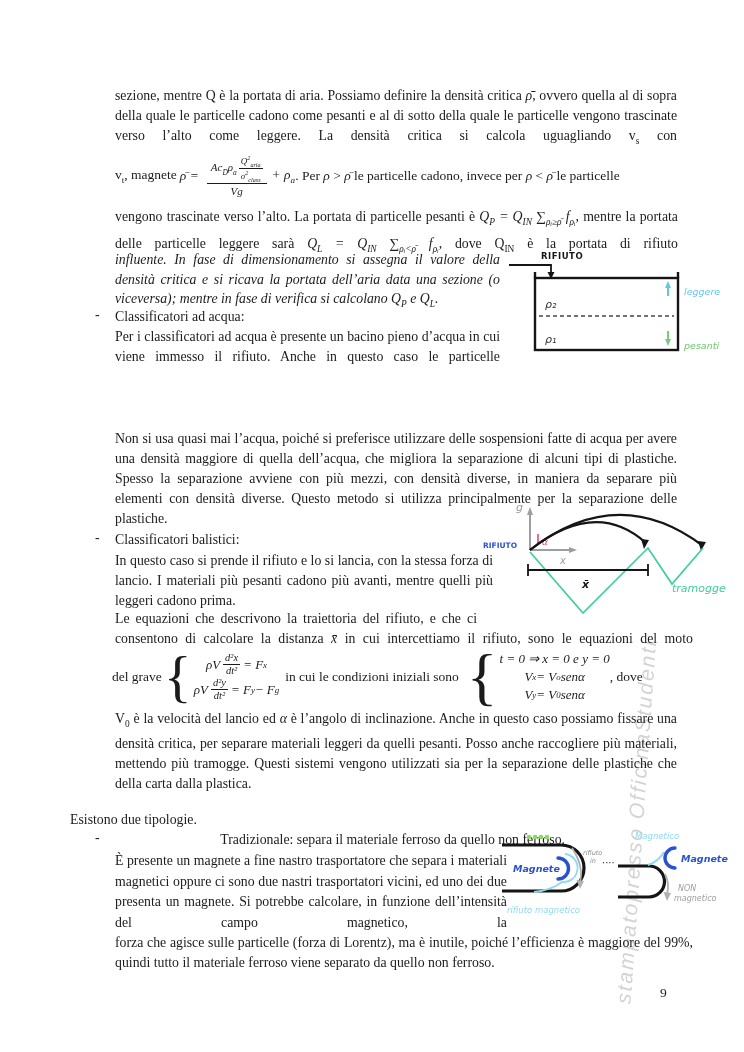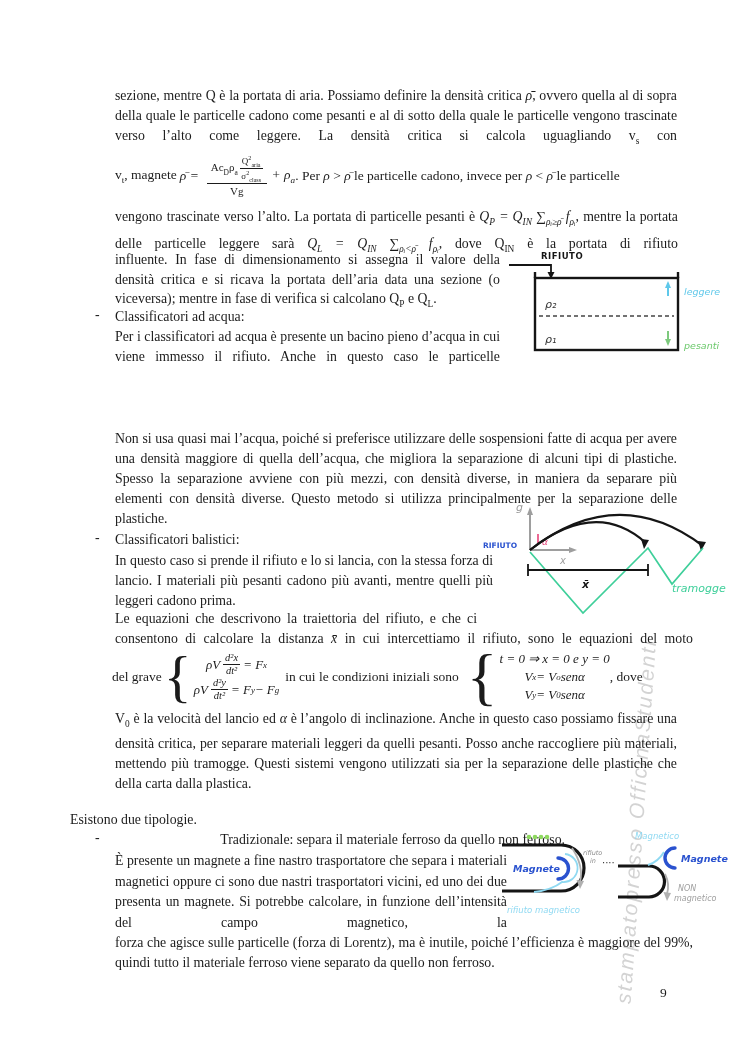--- a/index.html
+++ b/index.html
@@ -7,21 +7,21 @@
         overflow:hidden;font-family:"Liberation Serif",serif;color:#1b1b1b;}
   .tb{position:absolute;font-size:13.8px;line-height:20px;text-align:justify;}
   .tb.lastj{text-align-last:justify;}
   .dash{position:absolute;font-size:13.8px;}
   .hd{font-weight:bold;}
   sub{font-size:.68em;}
   sup{font-size:.68em;}
   i{font-style:italic;}
   .row{position:absolute;display:flex;align-items:center;white-space:nowrap;font-size:13.5px;}
   .math{font-style:italic;}
-  .bigfrac{display:inline-flex;flex-direction:column;text-align:center;
+  .bigfrac{display:inline-flex;flex-direction:column;text-align:center;font-style:italic;
            font-size:11px;margin:0 5px;vertical-align:middle;}
   .bigfrac .num{border-bottom:1.2px solid #1b1b1b;padding:0 4px 1px;}
   .bigfrac .den{padding-top:1px;}
   .sfrac{display:inline-flex;flex-direction:column;text-align:center;font-size:.82em;
          margin-left:2px;vertical-align:middle;}
   .sfrac .num{border-bottom:1px solid #1b1b1b;padding:0 2px;}
   .brace{font-family:"Liberation Serif",serif;font-weight:400;line-height:.9;margin:0 2px;}
   .b1{font-size:58px;}
   .b2{font-size:64px;}
   .sys{display:inline-flex;flex-direction:column;align-items:center;font-size:13px;line-height:18px;}
@@ -59,21 +59,21 @@
           </span>
       </span>
       <span class="den">Vg</span>
     </span>
     <span class="math"><span>+ ρ</span><sub>a</sub></span>
     <span>. Per <i>ρ</i> &gt; <i>ρ̄</i> le particelle cadono, invece per <i>ρ</i> &lt; <i>ρ̄</i> le particelle</span>
   </div>
 
   <div class="tb lastj" style="left:115px;top:206px;width:563px;line-height:22px;">vengono trascinate verso l’alto. La portata di particelle pesanti è <i>Q<sub>P</sub> = Q<sub>IN</sub> ∑<sub>ρᵢ≥ρ̄</sub> f<sub>ρᵢ</sub></i>, mentre la portata delle particelle leggere sarà <i>Q<sub>L</sub> = Q<sub>IN</sub> ∑<sub>ρᵢ&lt;ρ̄</sub> f<sub>ρᵢ</sub></i>, dove Q<sub>IN</sub> è la portata di rifiuto</div>
 
-  <div class="tb" style="left:115px;top:250px;width:385px;line-height:19.5px;">influente. In fase di dimensionamento si assegna il valore della densità critica e si ricava la portata dell’aria data una sezione (o viceversa); mentre in fase di verifica si calcolano Q<sub>P</sub> e Q<sub>L</sub>.</div>
+  <div class="tb" style="left:115px;top:250px;width:385px;line-height:19.5px;font-style:italic;">influente. In fase di dimensionamento si assegna il valore della densità critica e si ricava la portata dell’aria data una sezione (o viceversa); mentre in fase di verifica si calcolano Q<sub>P</sub> e Q<sub>L</sub>.</div>
 
   <span class="dash" style="left:95px;top:307px;">-</span>
   <div class="tb" style="left:115px;top:307px;width:385px;">Classificatori ad acqua:</div>
 
   <div class="tb lastj" style="left:115px;top:327px;width:385px;">Per i classificatori ad acqua è presente un bacino pieno d’acqua in cui viene immesso il rifiuto. Anche in questo caso le particelle</div>
   <div class="tb" style="left:115px;top:429px;width:562px;">Non si usa quasi mai l’acqua, poiché si preferisce utilizzare delle sospensioni fatte di acqua per avere una densità maggiore di quella dell’acqua, che migliora la separazione di alcuni tipi di plastiche. Spesso la separazione avviene con più mezzi, con densità diverse, in maniera da separare più elementi con densità diverse. Questo metodo si utilizza principalmente per la separazione delle plastiche.</div>
 
   <span class="dash" style="left:95px;top:530px;">-</span>
   <div class="tb" style="left:115px;top:530px;width:385px;">Classificatori balistici:</div>
 

